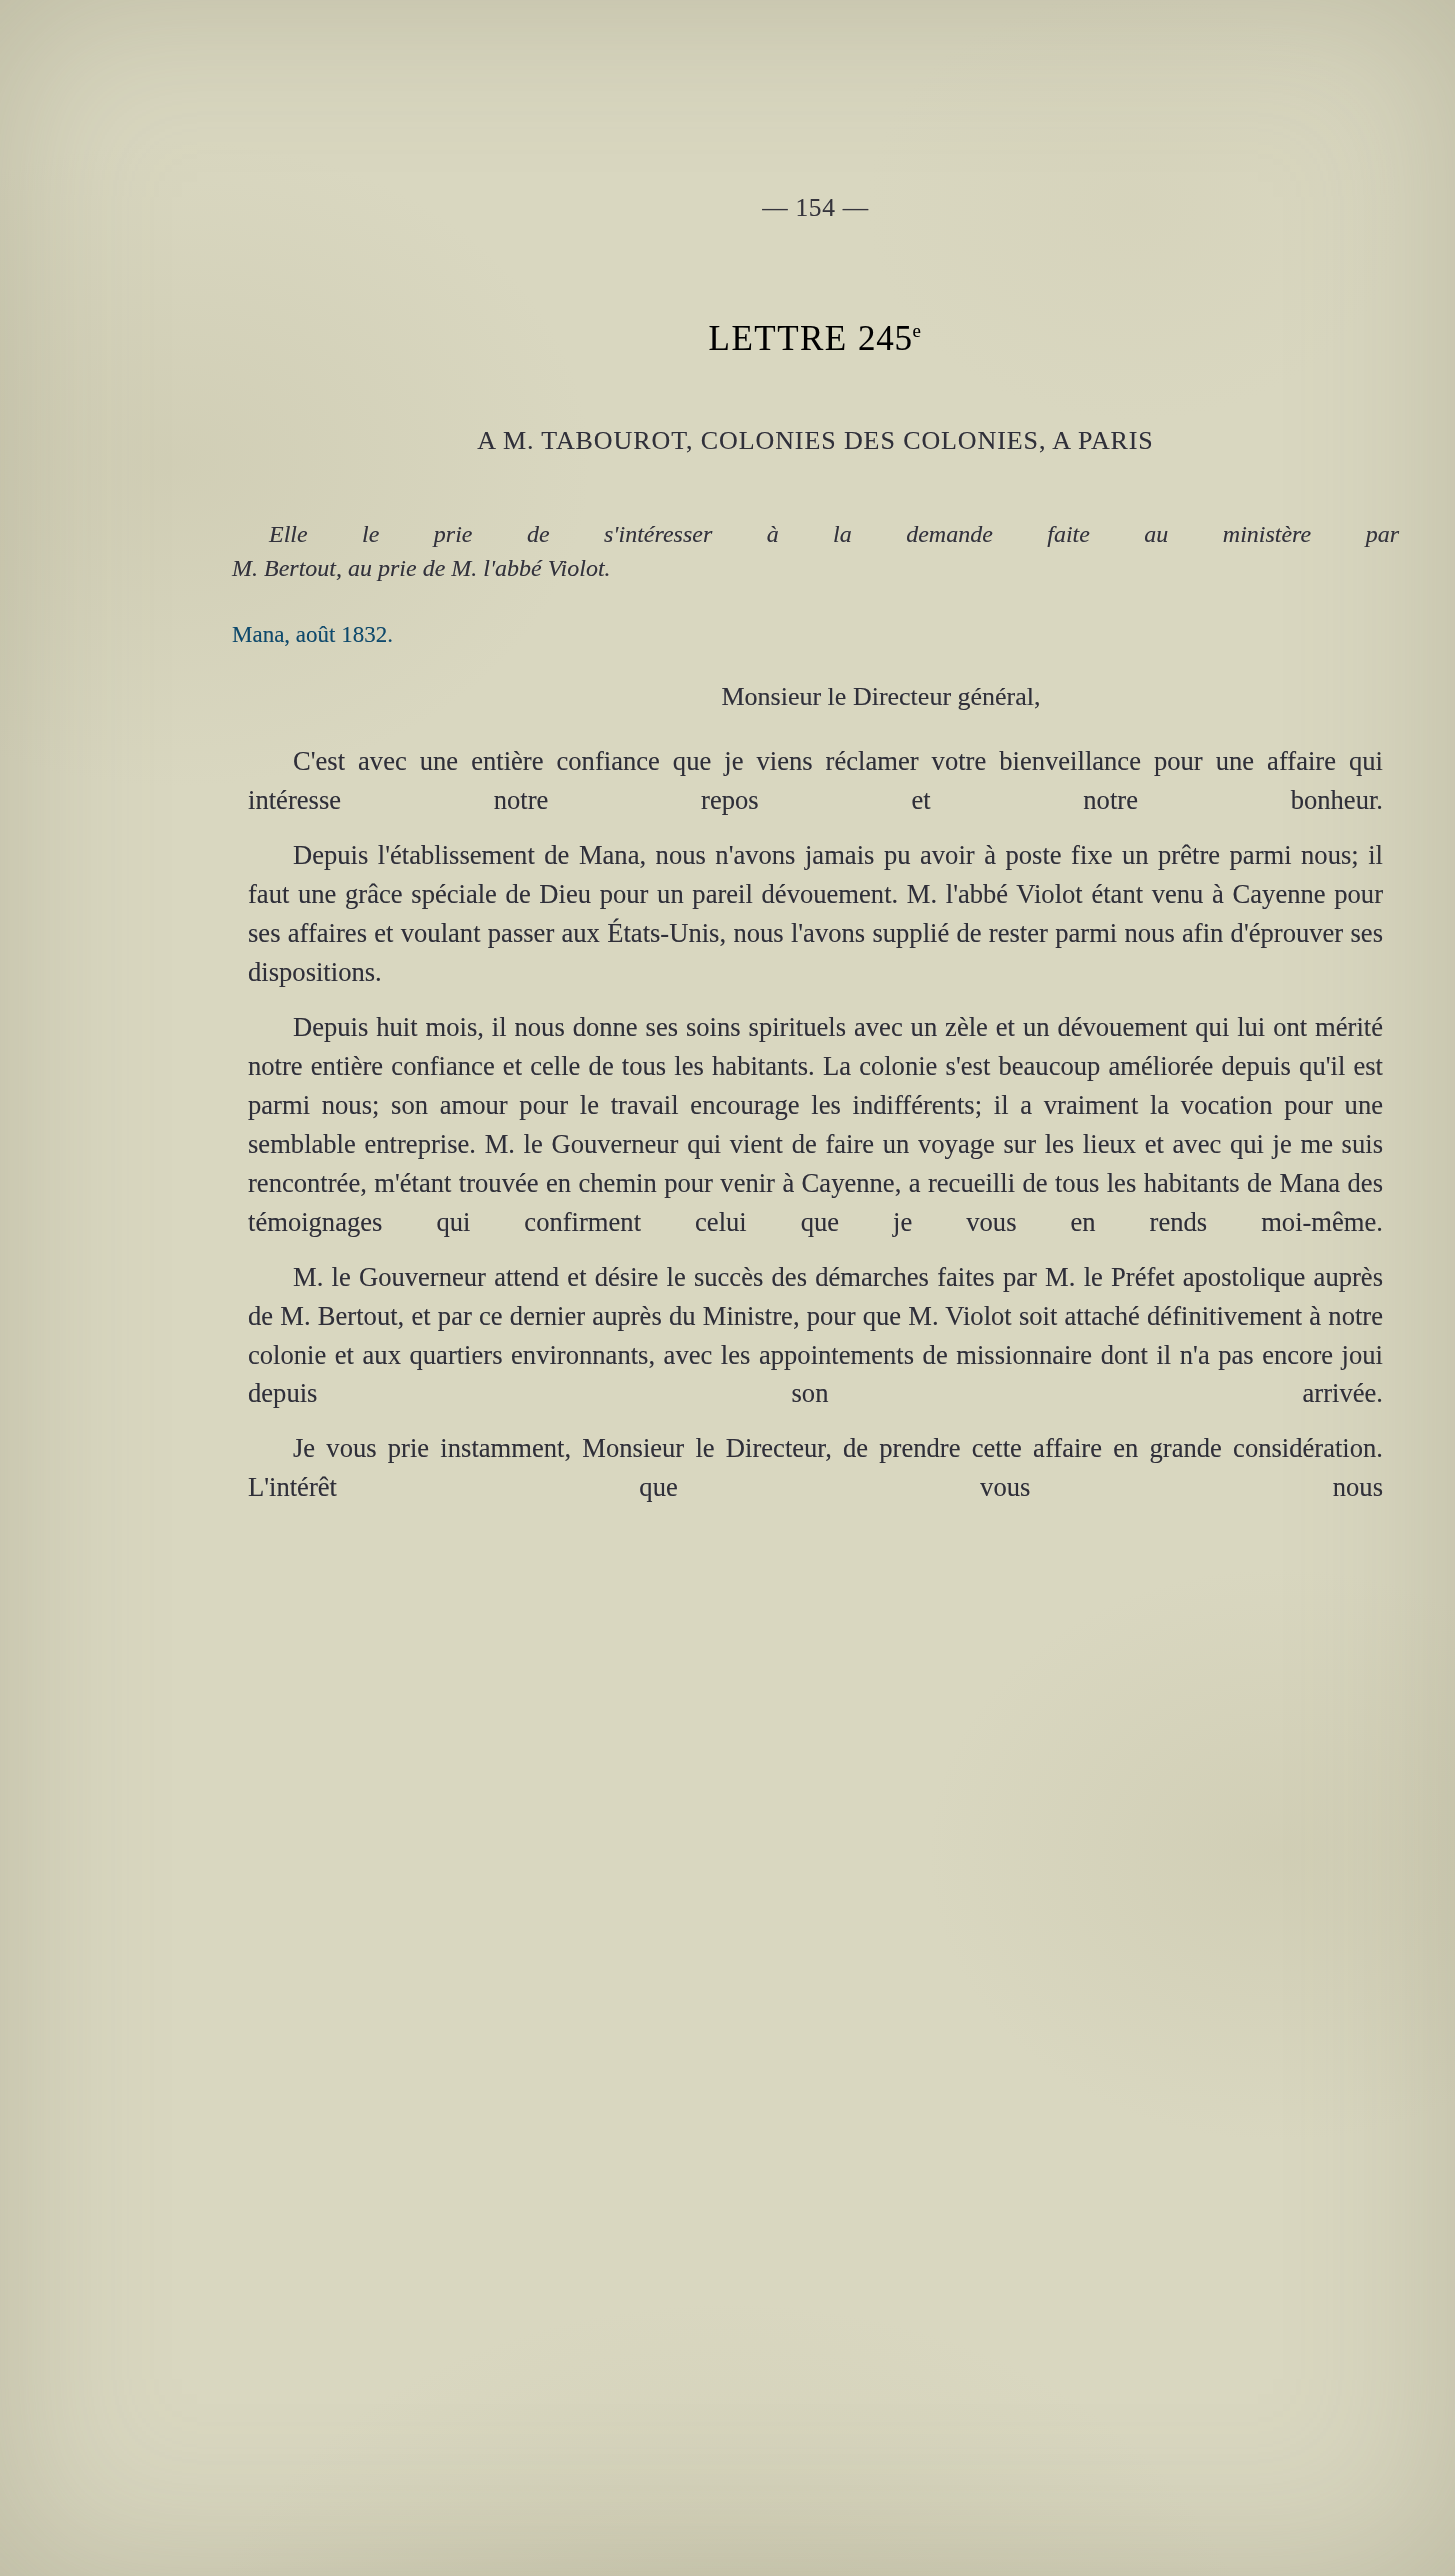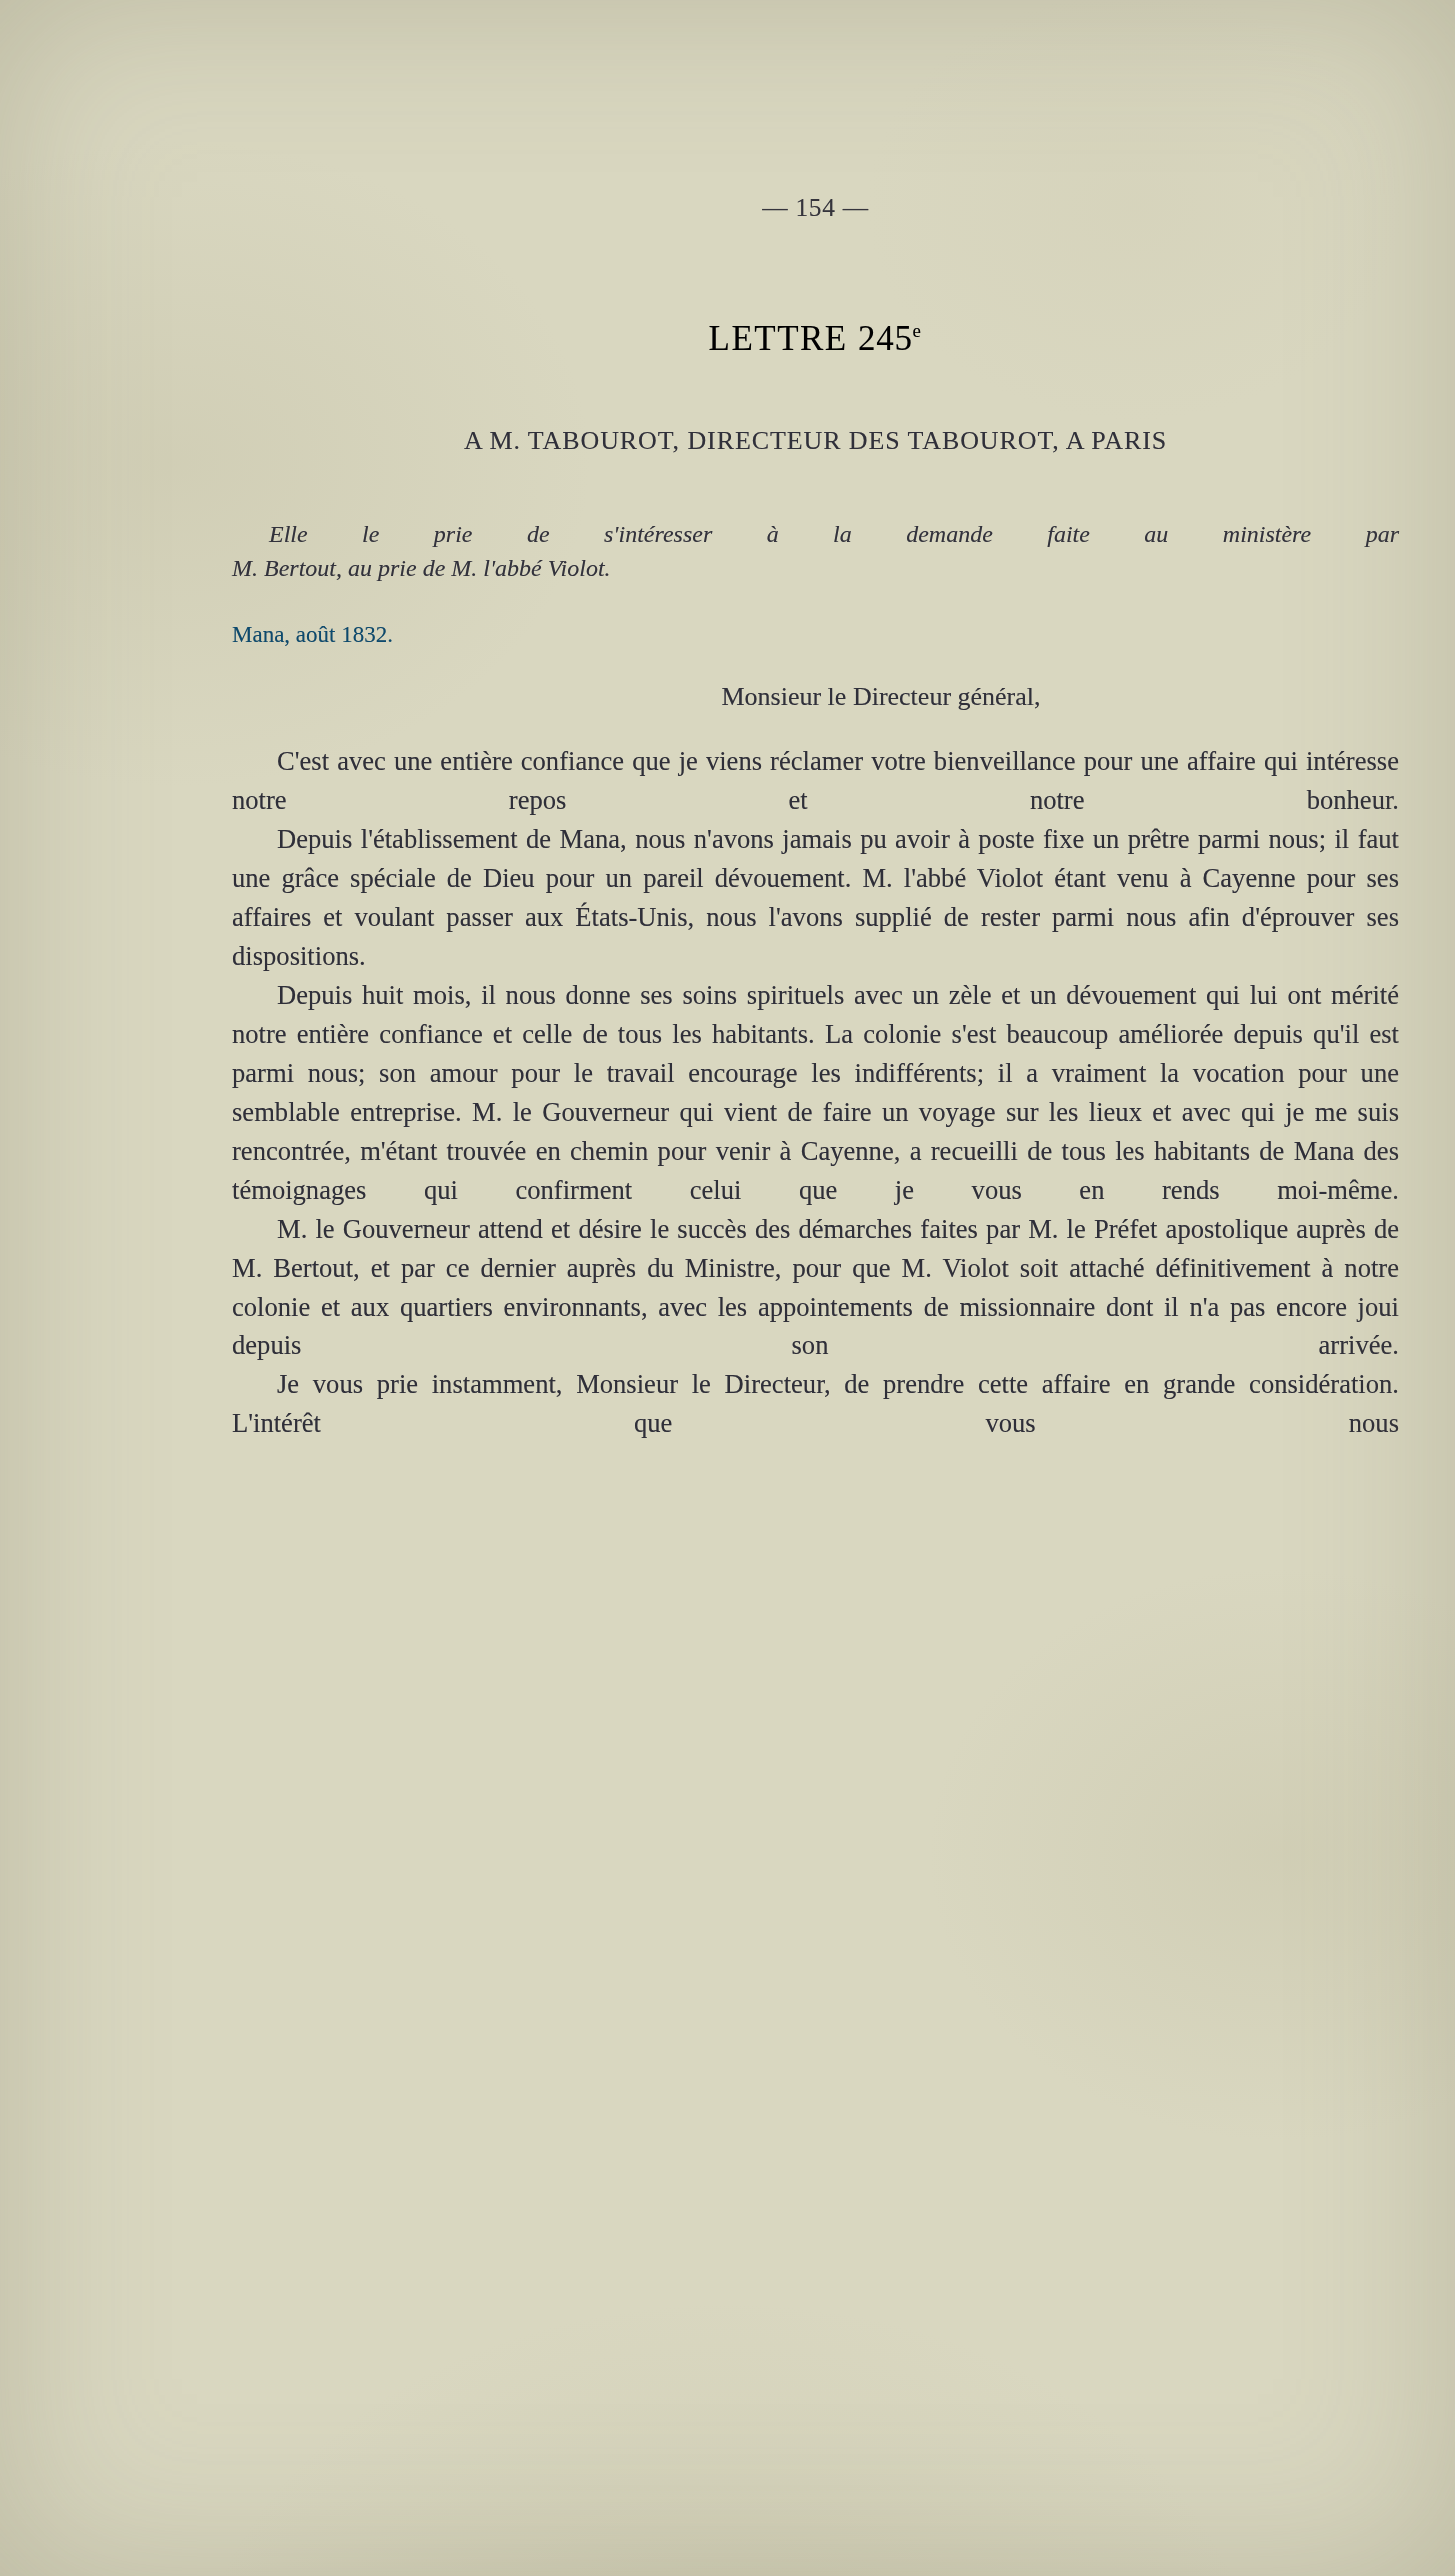--- a/index.html
+++ b/index.html
@@ -106,21 +106,21 @@
     text-align: center;
   }
   .body-text {
     margin-top: 30px;
     font-size: 26.6px;
     line-height: 1.465;
     text-align: justify;
     color: #2f2f39;
   }
   .body-text p {
-    margin: 0;
+    margin: 16px;
     text-indent: 45px;
     text-align: justify;
   }
   .body-text p.justify-all {
     text-align-last: justify;
   }
   .ink-fade {
     
     text-shadow: 0 0 0.4px rgba(60,58,70,0.35);
   }
@@ -133,21 +133,21 @@
 <div class="page">
   <div class="content">
 
     <div class="folio ink-fade">— 154 —</div>
 
     <div class="lettre-title ink-fade">
       <span>LETTRE</span>
       <span class="num">245</span><sup>e</sup>
     </div>
 
-    <div class="addressee ink-fade">A M. TABOUROT, DIRECTEUR DES TABOUROT, A PARIS</div>
+    <div class="addressee ink-fade">A M. TABOUROT, COLONIES DES COLONIES, A PARIS</div>
 
     <div class="summary ink-fade">
       <span class="line1">Elle le prie de s'intéresser à la demande faite au ministère par</span>
       <span class="line2">M. Bertout, au prie de M. l'abbé Violot.</span>
     </div>
 
     <div class="dateline ink-fade">Mana, août 1832.</div>
 
     <div class="salutation ink-fade">Monsieur le Directeur général,</div>
 

